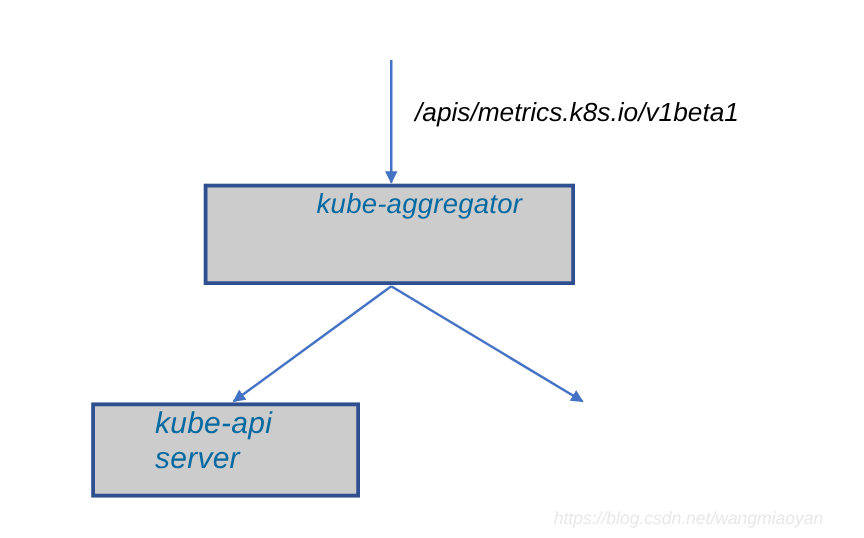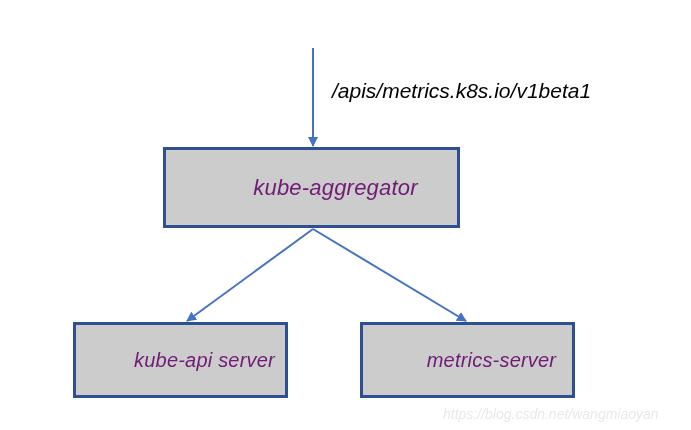--- a/index.html
+++ b/index.html
@@ -24,39 +24,39 @@
     top: 0;
     width: 691px;
     height: 430px;
   }
   .node {
     position: absolute;
     box-sizing: border-box;
     background: #cccccc;
     border: 3px solid #2e5090;
     display: flex;
-    align-items: center;
+    align-items: flex-start;
     justify-content: center;
-    color: #701a75;
+    color: #0369a1;
     letter-spacing: 0.2px;
     padding-left: 48px;
   }
   #node-aggregator {
     left: 163px;
     top: 147px;
     width: 297px;
     height: 81px;
     font-size: 22px;
   }
   #node-kube-api {
     left: 73px;
     top: 322px;
     width: 215px;
     height: 76px;
-    font-size: 20px;
+    font-size: 24px;
   }
   #node-metrics {
     left: 360px;
     top: 322px;
     width: 215px;
     height: 76px;
     font-size: 20px;
   }
   #api-path-label {
     position: absolute;
@@ -97,19 +97,16 @@
   <div id="api-path-label">/apis/metrics.k8s.io/v1beta1</div>
 
   <div class="node" id="node-aggregator">
     <span>kube-aggregator</span>
   </div>
 
   <div class="node" id="node-kube-api">
     <span>kube-api server</span>
   </div>
 
-  <div class="node" id="node-metrics">
-    <span>metrics-server</span>
-  </div>
 
   <div id="watermark">https://blog.csdn.net/wangmiaoyan</div>
 
 </div>
 
 </body></html>

